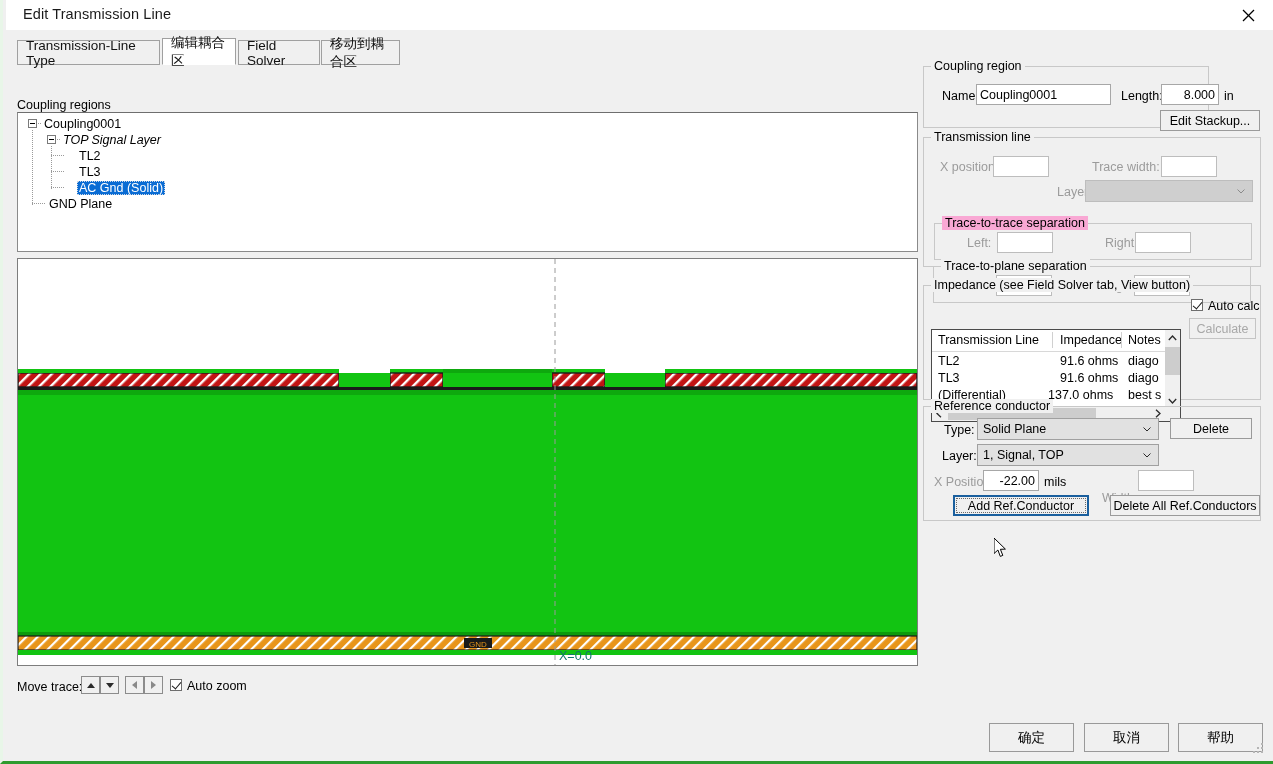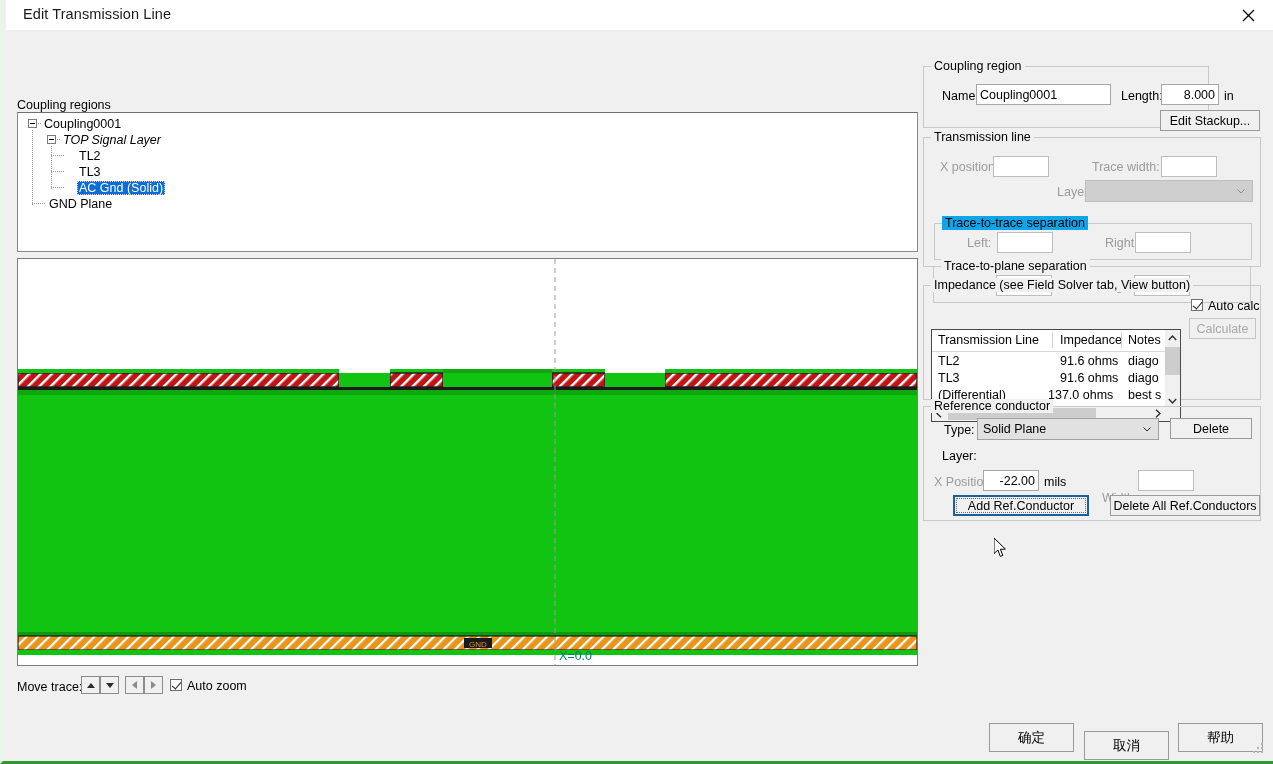--- a/index.html
+++ b/index.html
@@ -200,20 +200,34 @@
     <div id="close-btn">
       <svg width="13" height="13" viewBox="0 0 13 13" aria-hidden="true">
         <line x1="1" y1="1" x2="12" y2="12" stroke="#000" stroke-width="1.2"></line>
         <line x1="12" y1="1" x2="1" y2="12" stroke="#000" stroke-width="1.2"></line>
       </svg>
     </div>
   </div>
 
   <div id="client">
 
+    <div id="tabstrip">
+      <div class="tab" style="left:0px;width:143px;">
+        <span>Transmission-Line Type</span>
+      </div>
+      <div class="tab sel" style="left:145px;width:74px;">
+        <span>编辑耦合区</span>
+      </div>
+      <div class="tab" style="left:221px;width:82px;">
+        <span>Field Solver</span>
+      </div>
+      <div class="tab" style="left:304px;width:79px;">
+        <span>移动到耦合区</span>
+      </div>
+    </div>
 
     <div id="coupling-regions-title">Coupling regions</div>
 
     <div id="tree-box">
 
       <div class="tdot-v" style="left:14px;top:17px;height:76px;"></div>
       <div class="tdot-v" style="left:33px;top:33px;height:44px;"></div>
       <div class="tdot-h" style="left:14px;top:10px;width:9px;"></div>
       <div class="tdot-h" style="left:33px;top:26px;width:9px;"></div>
       <div class="tdot-h" style="left:33px;top:42px;width:14px;"></div>
@@ -339,21 +353,21 @@
       <input class="tinput dis r" style="left: 237px; top: 18px; width: 56px;" type="text" disabled="" value="">
       <span class="fieldlab dim" style="left:133px;top:47px;">Layer</span>
       <div class="combo dis" style="left:161px;top:42px;width:168px;">
         <span></span>
         <svg class="chev" viewBox="0 0 8 5">
           <polyline points="0.5,0.5 4,4 7.5,0.5" fill="none" stroke="#8a8a8a" stroke-width="1"></polyline>
         </svg>
       </div>
 
       <div class="gb" style="left:10px;top:85px;width:318px;height:37px;">
-        <span class="gb-title" style="background:#0ea5e9;">Trace-to-trace separation</span>
+        <span class="gb-title" style="background:#f9a8d4;">Trace-to-trace separation</span>
         <span class="fieldlab dim" style="left:32px;top:12px;">Left:</span>
         <input class="tinput dis r" style="left: 62px; top: 8px; width: 56px;" type="text" disabled="" value="">
         <span class="fieldlab dim" style="left:170px;top:12px;">Right:</span>
         <input class="tinput dis r" style="left: 200px; top: 8px; width: 56px;" type="text" disabled="" value="">
       </div>
     </div>
 
     <div class="gb" style="left:927px;top:236px;width:318px;height:37px;">
       <span class="gb-title">Trace-to-plane separation</span>
       <span class="fieldlab dim" style="left:32px;top:12px;">Left:</span>
@@ -434,20 +448,26 @@
         <span>Solid Plane</span>
         <svg class="chev" viewBox="0 0 8 5">
           <polyline points="0.5,0.5 4,4 7.5,0.5" fill="none" stroke="#2b2b2b" stroke-width="1"></polyline>
         </svg>
       </div>
       <div class="btn" style="left:246px;top:11px;width:82px;height:21px;">
         <span>Delete</span>
       </div>
 
       <span class="fieldlab" style="left:18px;top:42px;">Layer:</span>
+      <div class="combo" style="left:53px;top:37px;width:182px;">
+        <span>1, Signal, TOP</span>
+        <svg class="chev" viewBox="0 0 8 5">
+          <polyline points="0.5,0.5 4,4 7.5,0.5" fill="none" stroke="#2b2b2b" stroke-width="1"></polyline>
+        </svg>
+      </div>
 
       <span class="fieldlab dim" style="left:10px;top:68px;">X Position:</span>
       <input class="tinput r" style="left: 59px; top: 63px; width: 56px;" type="text" value="-22.00">
       <span class="fieldlab" style="left:120px;top:68px;">mils</span>
       <span class="fieldlab dim" style="left:178px;top:68px;margin-top:16px;">Width:</span>
       <input class="tinput dis r" style="left: 214px; top: 63px; width: 56px;" type="text" disabled="" value="">
 
       <div class="btn focus" style="left:29px;top:88px;width:136px;height:21px;">
         <span class="inner">
             <span>Add Ref.Conductor</span>
@@ -460,21 +480,21 @@
 
     <div id="cursor">
       <svg width="14" height="21" viewBox="0 0 14 21">
         <polygon points="0,0 0,15.5 3.9,12 6.3,18.4 8.8,17.4 6.4,11.3 11.4,11.1" fill="#ffffff" stroke="#000000" stroke-width="1"></polygon>
       </svg>
     </div>
 
     <div class="dlgbtn" style="left:983px;top:693px;">
       <span>确定</span>
     </div>
-    <div class="dlgbtn" style="left:1078px;top:693px;margin-top:8px;">
+    <div class="dlgbtn" style="left:1078px;top:693px;">
       <span>取消</span>
     </div>
     <div class="dlgbtn" style="left:1172px;top:693px;">
       <span>帮助</span>
     </div>
 
     <div id="grip">
       <i style="left:8px;top:0px;"></i>
       <i style="left:4px;top:4px;"></i>
         <i style="left:8px;top:4px;"></i>

